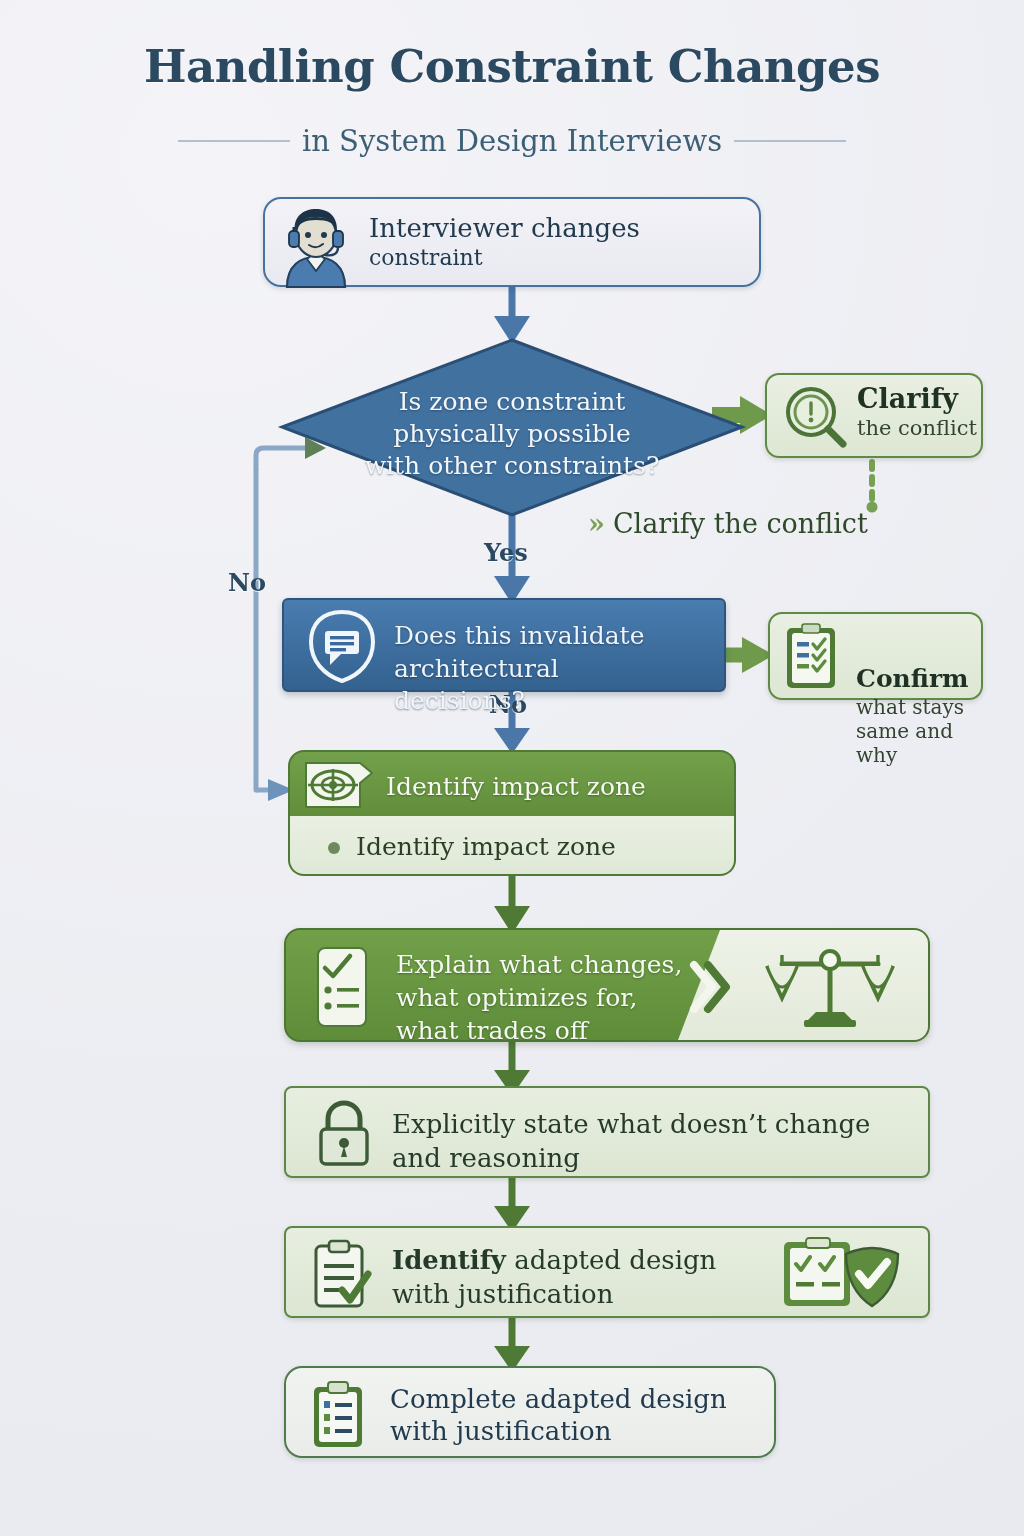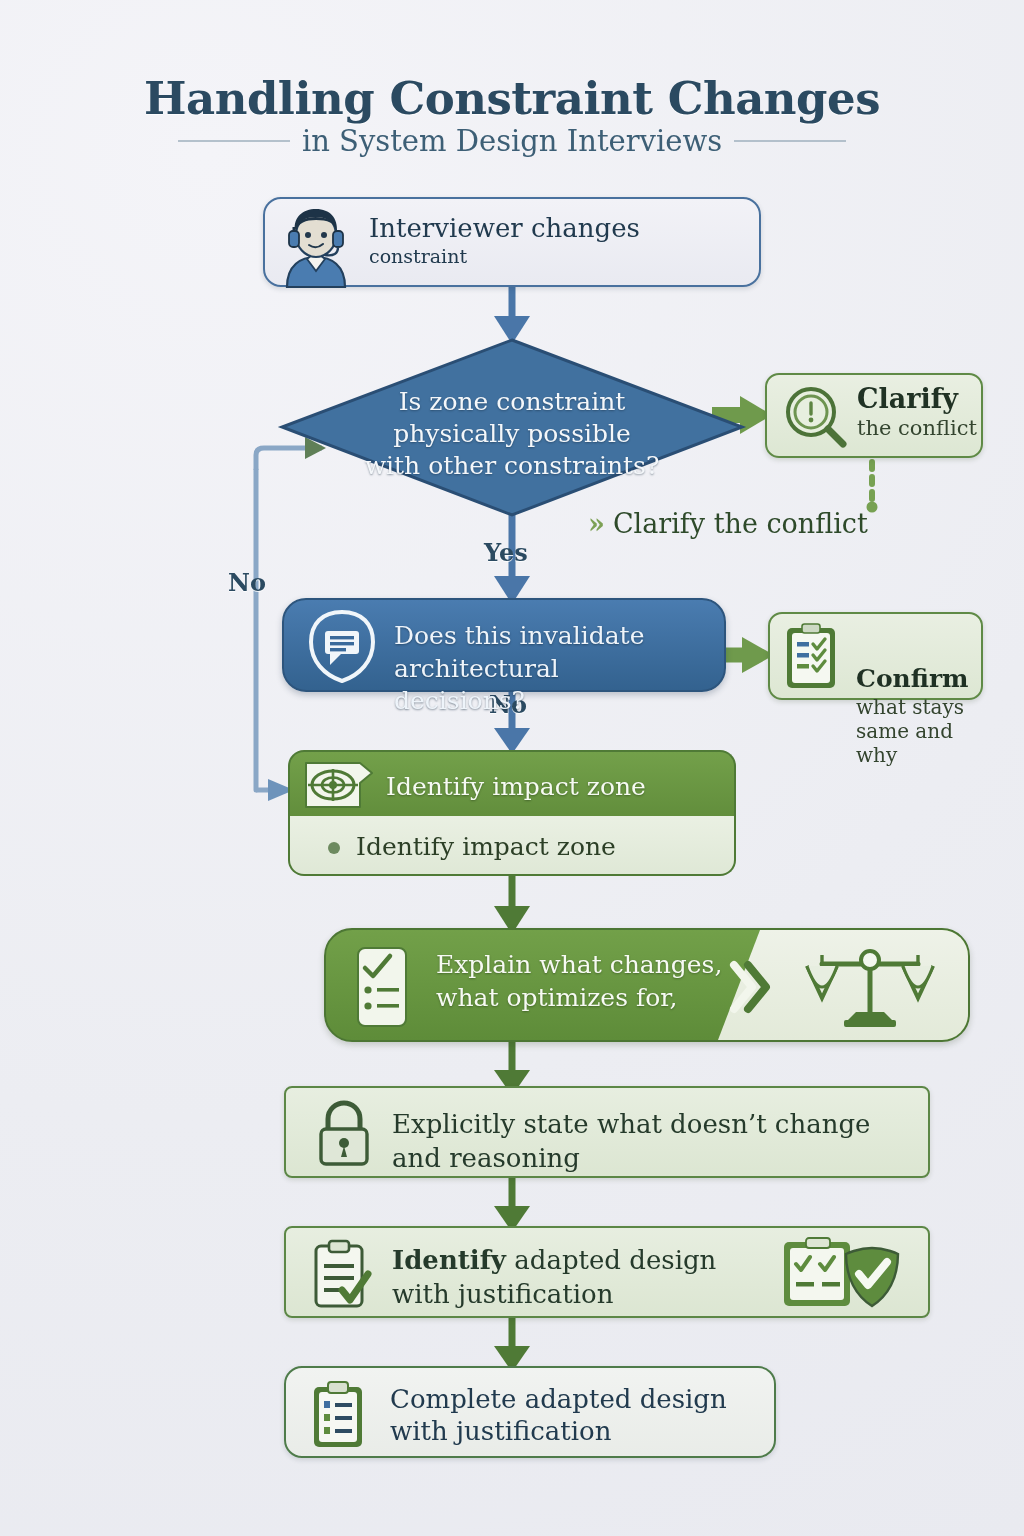--- a/index.html
+++ b/index.html
@@ -14,21 +14,21 @@
   body::before{
     content:"";position:absolute;inset:0;
     background:
       radial-gradient(circle at 20% 10%, #f4f4f8 0%, #ecedf2 60%, #e9eaf0 100%);
     pointer-events:none;z-index:0;
   }
   .stage{position:absolute;inset:0;z-index:2;}
 
   
   .title{
-    position:absolute;left:0;right:0;top:72px;text-align:center;
+    position:absolute;left:0;right:0;top:40px;text-align:center;
     font-family:"DejaVu Serif", serif;
     font-weight:700;font-size:45px;letter-spacing:-0.5px;
     color:#2b4a61;
     text-shadow:0 1px 0 rgba(255,255,255,.8);
   }
   .subwrap{
     position:absolute;left:0;right:0;top:124px;
     display:flex;align-items:center;justify-content:center;gap:12px;
   }
   .subrule{height:2px;width:112px;background:#9fb0bd;opacity:.75;}
@@ -69,21 +69,21 @@
     text-align:center;color:#f4f7fa;
     font-size:25px;line-height:1.28;
     font-family:"DejaVu Serif", serif;
     text-shadow:0 1px 2px rgba(20,40,60,.45);
   }
 
   
   .pill{
     background:linear-gradient(180deg,#4a7cb0 0%,#33628f 100%);
     border:2.5px solid #2d557d;
-    border-radius:24px;
+    border-radius:6px;
     box-shadow:0 3px 6px rgba(30,50,75,.25);
   }
   .pill .ptxt{
     position:absolute;left:110px;top:20px;right:44px;
     color:#eef4fa;font-size:25px;line-height:1.3;
     font-family:"DejaVu Serif", serif;
     text-shadow:0 1px 2px rgba(15,35,55,.5);
   }
 
   
@@ -120,24 +120,23 @@
   }
   .bullet{
     position:absolute;left:38px;top:26px;width:12px;height:12px;
     border-radius:50%;background:#6d8a5f;
   }
 
   
   .greenband{
     background:linear-gradient(180deg,#72a049 0%,#5e8c39 100%);
     border:2.5px solid #4c7634;
-    border-radius:28px;
+    border-radius:16px;
     box-shadow:0 3px 6px rgba(50,70,40,.22);
     overflow:hidden;
-    margin-left:40px;
   }
   .greenband .gbtxt{
     position:absolute;left:110px;top:18px;width:330px;
     color:#f7faf3;font-size:25px;line-height:1.32;
     font-family:"DejaVu Serif", serif;
     text-shadow:0 1px 2px rgba(30,50,20,.45);
   }
   .bandpanel{
     position:absolute;right:0;top:0;bottom:0;width:250px;
     background:linear-gradient(180deg,#eef2e8 0%,#e3ead9 100%);
@@ -252,21 +251,21 @@
 
       <path d="M30,40 Q37,45 44,39" stroke="#22384c" stroke-width="2" fill="none" stroke-linecap="round"></path>
 
       <path d="M15,28 L15,22" stroke="#1d3347" stroke-width="3"></path>
       <rect x="10" y="26" width="10" height="16" rx="4" fill="#4a7cb0" stroke="#1d3347" stroke-width="1.8"></rect>
       <rect x="54" y="26" width="10" height="16" rx="4" fill="#4a7cb0" stroke="#1d3347" stroke-width="1.8"></rect>
       <path d="M59,42 Q59,52 46,50" stroke="#23405d" stroke-width="2.4" fill="none"></path>
     </svg>
     <div class="txt sctitle" style="left:104px;top:14px;font-size:26px;">
       <div>Interviewer changes</div>
-      <div style="font-size:19px;">constraint</div>
+      <div style="font-size:22px;">constraint</div>
     </div>
   </div>
 
   <div class="diamond" style="left:282px;top:340px;width:460px;height:175px;">
     <svg width="460" height="175">
       <polygon points="230,0 460,87 230,175 0,87" fill="#41719f" stroke="#2a4e74" stroke-width="3"></polygon>
       <polygon points="230,0 460,87 230,175 0,87" fill="url(#none)" opacity="0"></polygon>
     </svg>
     <div class="dtxt">
       <div>Is zone constraint</div>
@@ -353,20 +352,21 @@
       <rect x="2" y="2" width="48" height="78" rx="7" fill="#f2f6ec" stroke="#4f7a36" stroke-width="2"></rect>
       <path d="M9,22 L17,30 L34,10" stroke="#4f7a36" stroke-width="4.5" fill="none" stroke-linecap="round" stroke-linejoin="round"></path>
       <circle cx="12" cy="44" r="3.6" fill="#4f7a36"></circle>
       <rect x="21" y="42" width="22" height="3.6" fill="#4f7a36"></rect>
       <circle cx="12" cy="60" r="3.6" fill="#4f7a36"></circle>
       <rect x="21" y="58" width="22" height="3.6" fill="#4f7a36"></rect>
     </svg>
     <div class="gbtxt">
       <div>Explain what changes,</div>
       <div>what optimizes for,</div>
+      <div>what trades off</div>
     </div>
     <svg width="46" height="52" style="position:absolute;left:404px;top:31px;">
       <path d="M4,4 L22,26 L4,48" stroke="#f2f6ec" stroke-width="8" fill="none" stroke-linecap="round" stroke-linejoin="round"></path>
       <path d="M18,4 L36,26 L18,48" stroke="#4f7a36" stroke-width="8" fill="none" stroke-linecap="round" stroke-linejoin="round"></path>
     </svg>
     <svg width="132" height="94" style="position:absolute;right:32px;top:12px;">
       <path d="M18,22 L114,22" stroke="#4f7a36" stroke-width="5" stroke-linecap="round"></path>
       <circle cx="66" cy="18" r="9" fill="#f3f7ee" stroke="#4f7a36" stroke-width="4"></circle>
       <path d="M66,27 L66,74" stroke="#4f7a36" stroke-width="5"></path>
       <path d="M44,78 L88,78 L80,70 L52,70 Z" fill="#4f7a36"></path>

